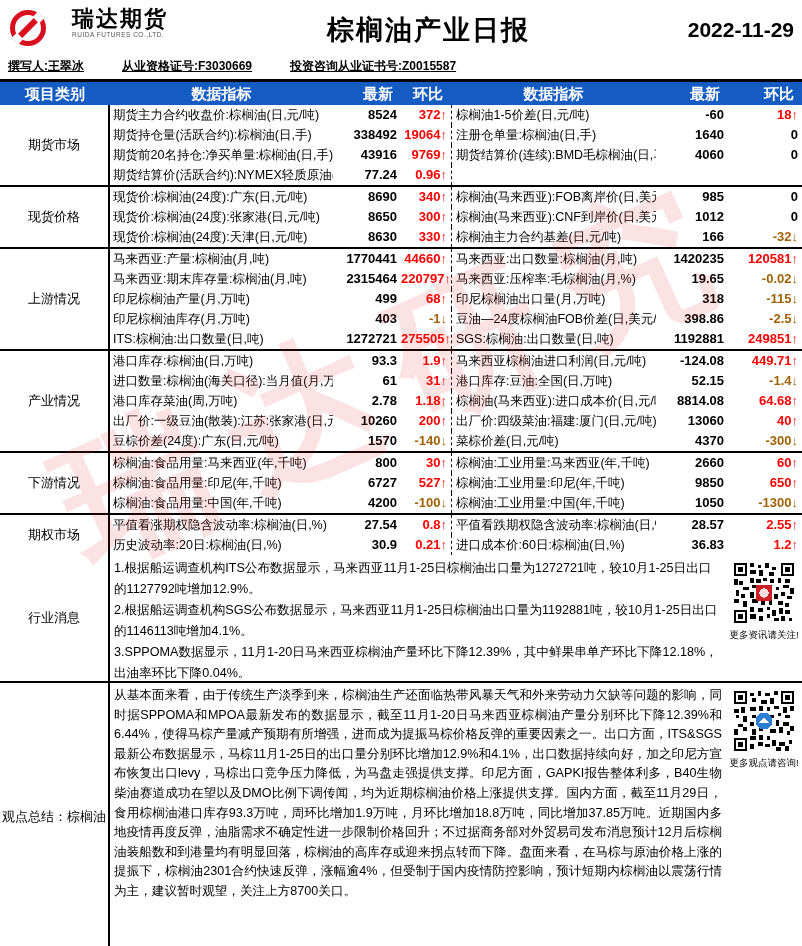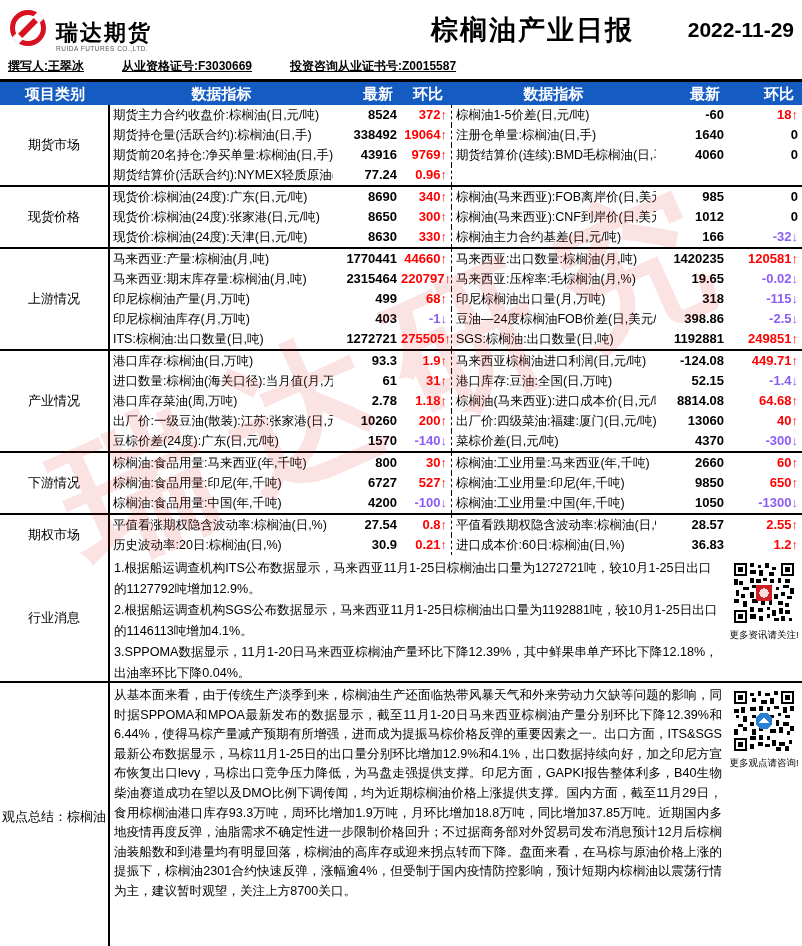--- a/index.html
+++ b/index.html
@@ -1,44 +1,44 @@
 <!DOCTYPE html>
 <html><head>
 <meta charset="utf-8">
 <style>
   html,body{margin:0;padding:0;background:#fff;}
   .page{width:802px;height:946px;position:relative;background:#fff;overflow:hidden;
         font-family:"Liberation Sans","DejaVu Sans",sans-serif;color:#000;}
   
   .hdr{display:flex;align-items:center;padding:5px 8px 0 8px;height:50px;}
-  .brand{width:215px;display:flex;align-items:flex-end;gap:8px;}
+  .brand{width:215px;display:flex;align-items:flex-start;gap:24px;}
   .brand-txt{line-height:1;}
   .brand-cn{font-size:22px;font-weight:bold;letter-spacing:2px;}
   .brand-en{font-size:6.5px;color:#555;letter-spacing:.5px;margin-top:2px;}
-  .title{flex:1;text-align:right;font-size:27px;font-weight:bold;letter-spacing:2px;}
+  .title{flex:1;text-align:center;font-size:27px;font-weight:bold;letter-spacing:2px;}
   .date{width:160px;text-align:right;font-size:21px;font-weight:bold;}
   .meta{display:flex;gap:38px;font-size:12px;font-weight:bold;padding:3px 8px 4px 8px;
         border-bottom:3px solid #000;text-decoration:underline;}
   
   .thead{display:grid;grid-template-columns:110px 223px 68px 50px 205px 72px 1fr;
          background:#155cc2;color:#fff;font-weight:bold;font-size:15px;height:23px;line-height:23px;}
   .thead .c{text-align:center;}
   .thead .num{text-align:right;padding-right:8px;}
   .section{display:flex;}
   .section + .section{border-top:2px solid #000;}
   .cat{width:110px;border-right:2px solid #000;display:flex;align-items:center;
        justify-content:center;font-size:13px;text-align:center;flex-shrink:0;box-sizing:border-box;}
   .rows{flex:1;min-width:0;}
   .drow{display:grid;grid-template-columns:223px 68px 50px 205px 72px 1fr;height:20px;
         line-height:20px;font-size:12.5px;}
   .ind{overflow:hidden;white-space:nowrap;padding-left:3px;}
   .ind.r{border-left:1px dashed #000;padding-left:4px;}
   .val,.chg{text-align:right;font-weight:bold;padding-right:4px;font-size:13px;overflow:hidden;white-space:nowrap;}
   .chg.up{color:#f00;}
-  .chg.down{color:#8b5cf6;}
+  .chg.down{color:#a16207;}
   
   .tbody-flex{flex:1;display:flex;min-width:0;}
   .text-col{width:616px;box-sizing:border-box;padding:3px 4px 2px 4px;font-size:12.6px;}
   .news-line{line-height:21px;}
   .summary-p{line-height:19.6px;text-align:justify;}
   .qr-col{flex:1;text-align:center;padding-top:8px;}
   .qr-cap{font-size:9.5px;margin-top:2px;}
   .news-rows{height:126px;}
   .sum-rows{height:268px;}
   .focus-rows{height:22px;display:flex;align-items:center;font-size:13px;padding-left:4px;margin-top:33px;}

